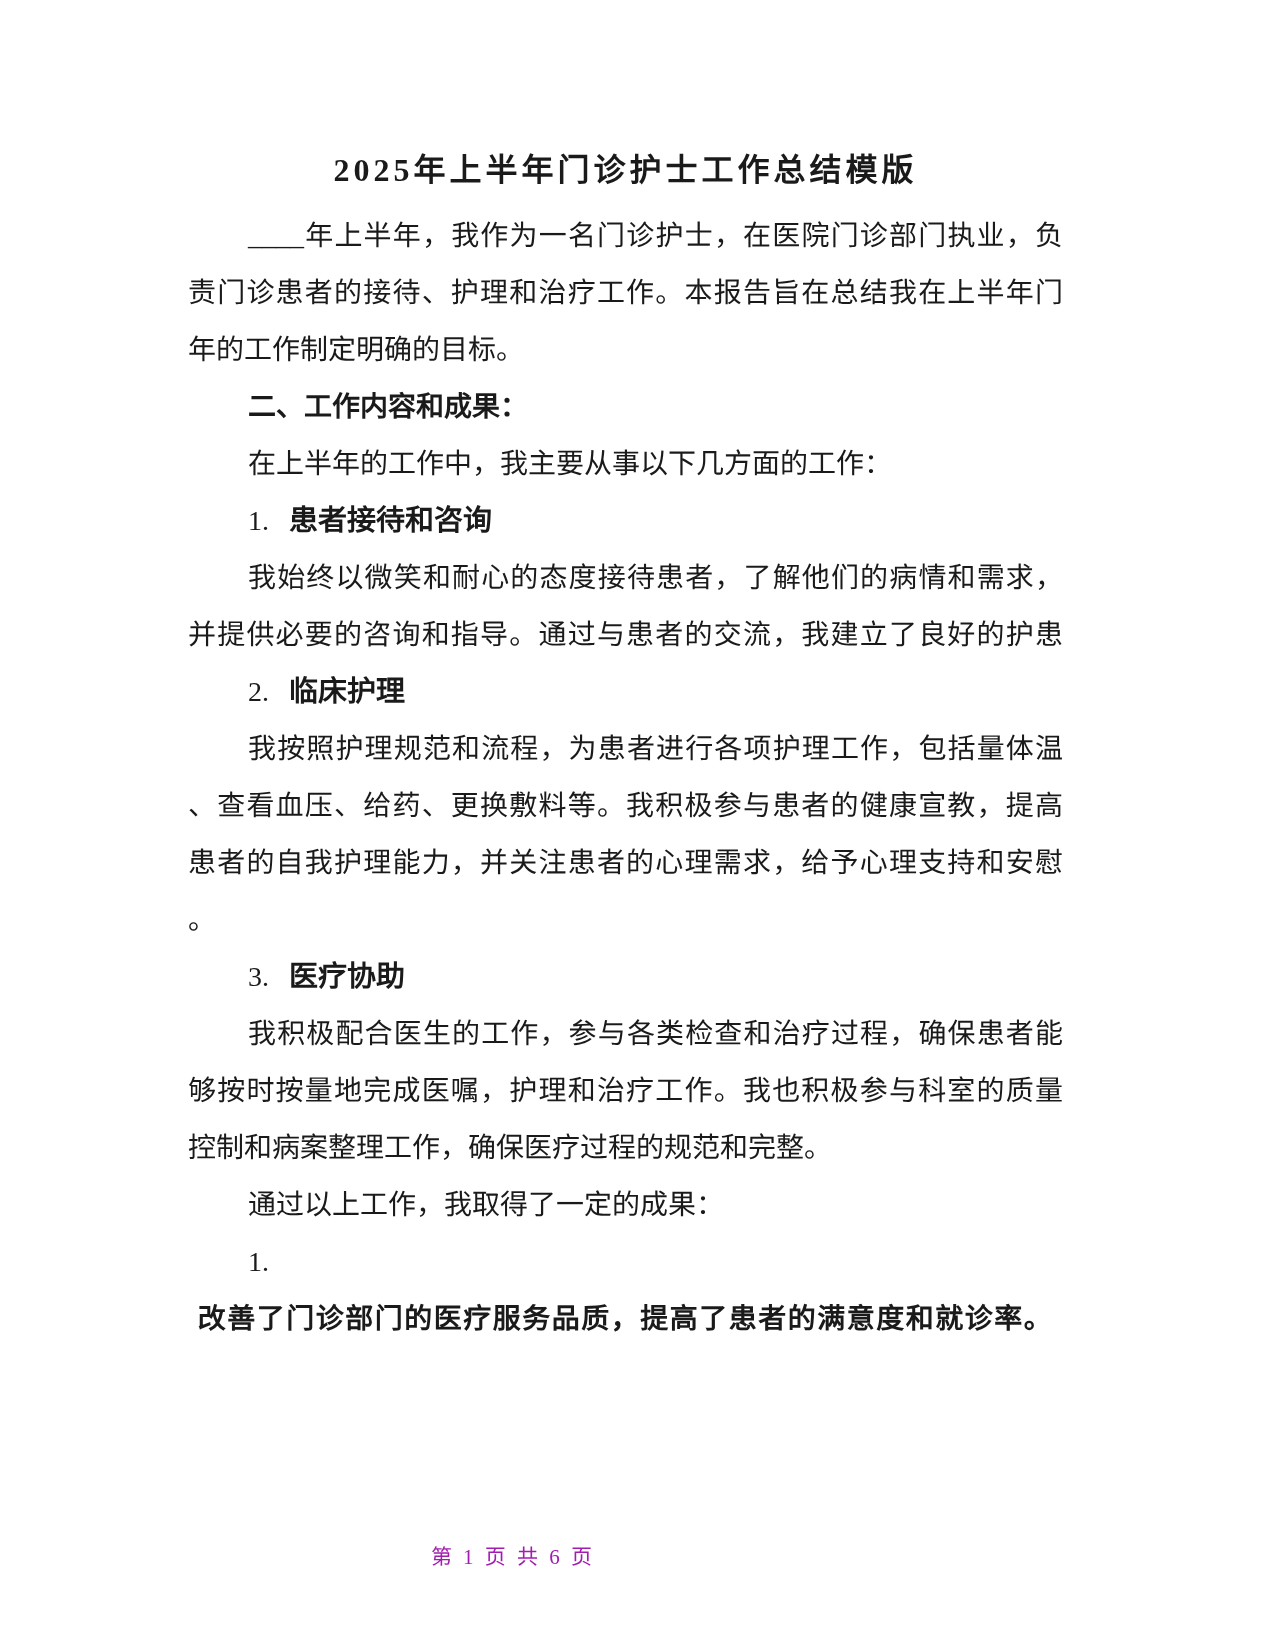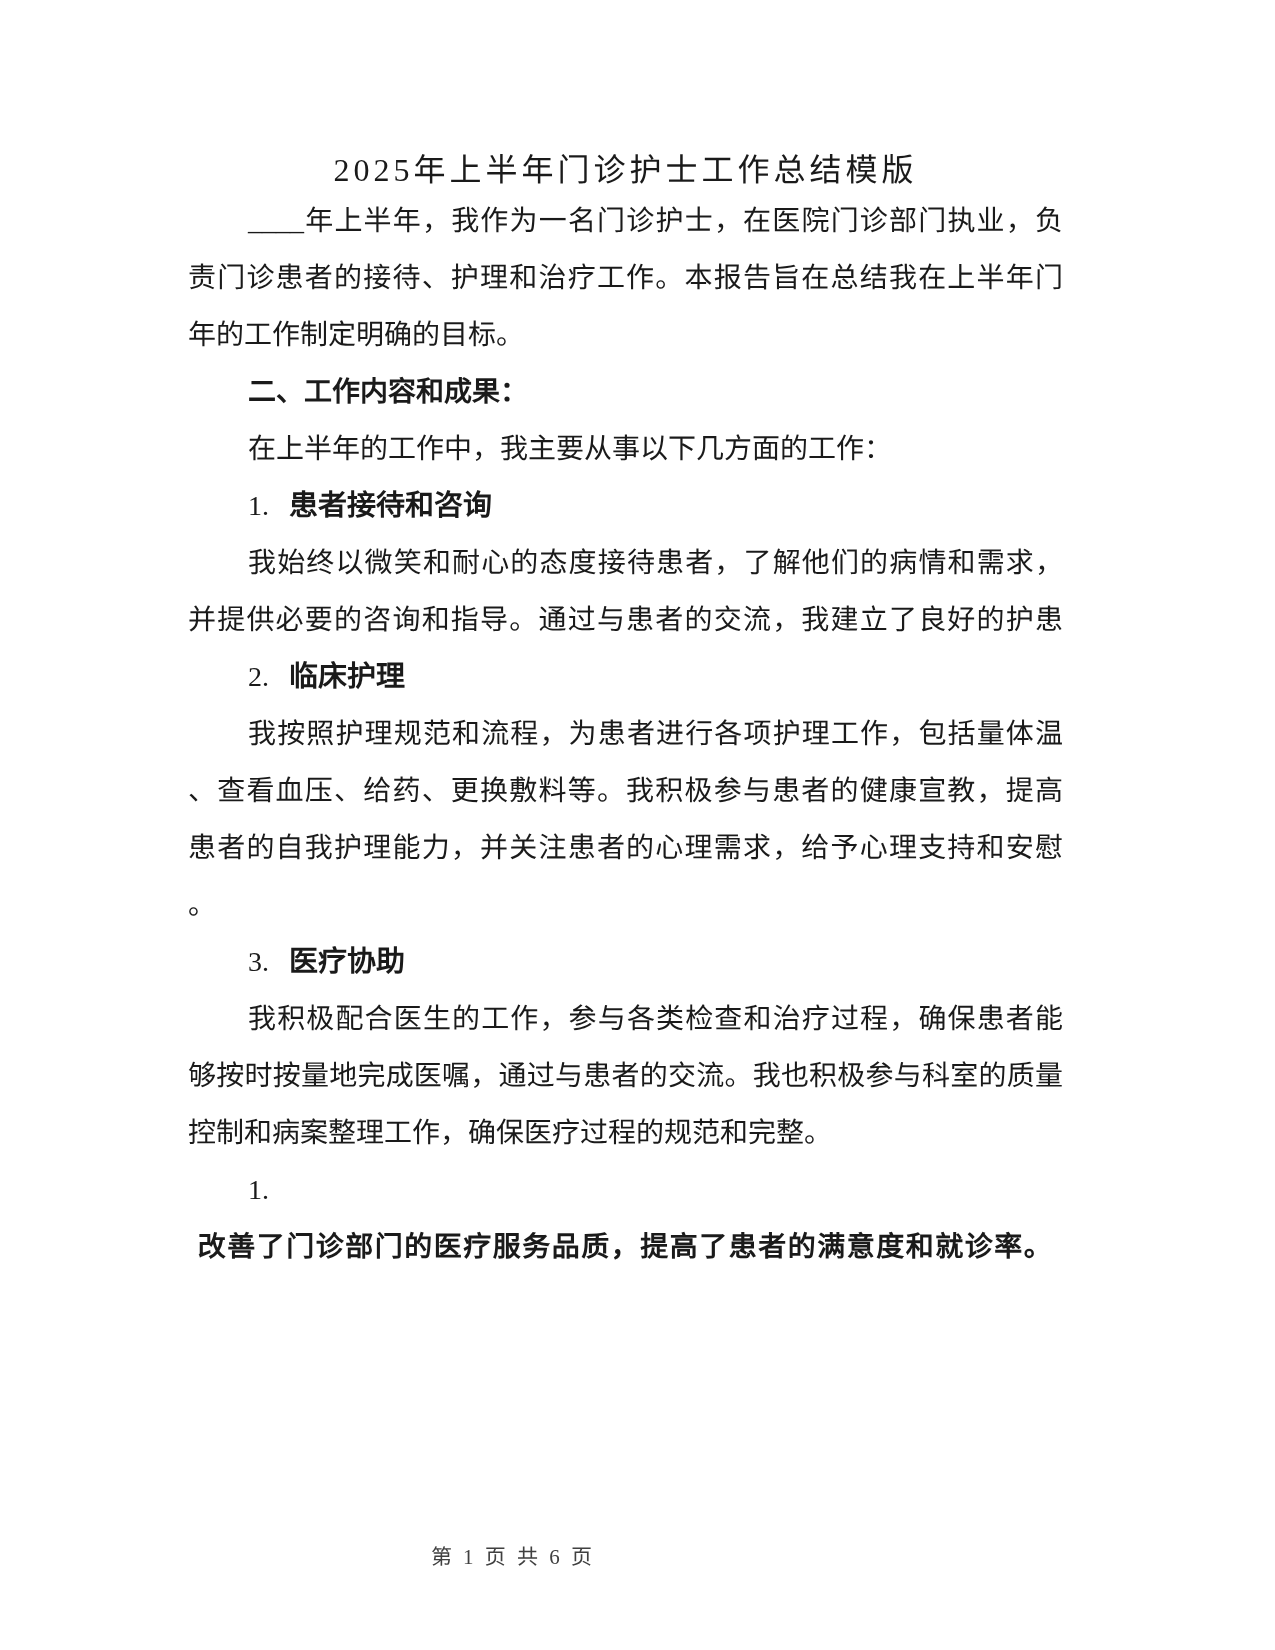--- a/index.html
+++ b/index.html
@@ -18,24 +18,25 @@
     overflow: hidden;
   }
   .content {
     position: absolute;
     left: 188px;
     top: 148px;
     width: 875px;
   }
   .doc-title {
     font-size: 32px;
-    font-weight: 400;
+    font-weight: 700;
     line-height: 44px;
     text-align: center;
     letter-spacing: 4px;
+    margin-bottom: 15px;
     white-space: nowrap;
   }
   .line {
     font-size: 28px;
     height: 57px;
     line-height: 57px;
     text-align: left;
   }
   
   .fj {
@@ -58,21 +59,21 @@
   }
   .footer {
     position: absolute;
     left: 0;
     top: 1543px;
     width: 1026px;
     text-align: center;
     font-size: 21px;
     line-height: 28px;
     letter-spacing: 3px;
-    color: #404040;
+    color: #a21caf;
   }
 </style>
 </head>
 <body>
 
 <div class="page">
   <div class="content">
 
     <div class="doc-title">2025年上半年门诊护士工作总结模版</div>
 
@@ -94,23 +95,24 @@
     </div>
     <div class="line fj ind">我按照护理规范和流程，为患者进行各项护理工作，包括量体温</div>
     <div class="line fj">、查看血压、给药、更换敷料等。我积极参与患者的健康宣教，提高</div>
     <div class="line fj">患者的自我护理能力，并关注患者的心理需求，给予心理支持和安慰</div>
     <div class="line">。</div>
 
     <div class="line ind item-heading">
       <span class="num">3.</span><span class="hd">医疗协助</span>
     </div>
     <div class="line fj ind">我积极配合医生的工作，参与各类检查和治疗过程，确保患者能</div>
-    <div class="line fj">够按时按量地完成医嘱，通过与患者的交流。我也积极参与科室的质量</div>
+    <div class="line fj">够按时按量地完成医嘱，护理和治疗工作。我也积极参与科室的质量</div>
     <div class="line">控制和病案整理工作，确保医疗过程的规范和完整。</div>
 
+    <div class="line ind">通过以上工作，我取得了一定的成果：</div>
     <div class="line ind">1.</div>
     <div class="line result-line">改善了门诊部门的医疗服务品质，提高了患者的满意度和就诊率。</div>
 
   </div>
 
   <div class="footer">
     <span>第 1 页 共 6 页</span>
   </div>
 </div>
 

